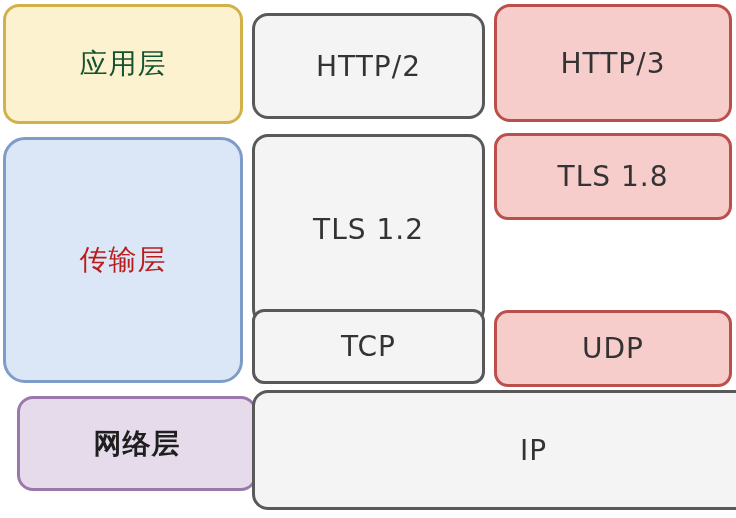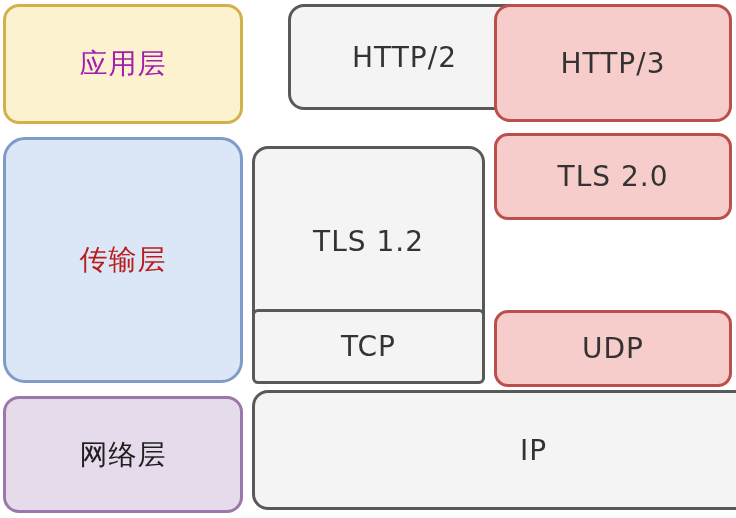--- a/index.html
+++ b/index.html
@@ -26,21 +26,21 @@
     border-radius: 16px;
     font-size: 28px;
     color: #333333;
     letter-spacing: 1px;
     white-space: nowrap;
   }
   
   .theme-app {
     background: var(--layer_application_bg, #fdf2d0);
     border-color: var(--layer_application_border, #d2b14a);
-    color: #a21caf;
+    color: #14532d;
   }
   .theme-transport {
     background: var(--layer_transport_bg, #dbe7f7);
     border-color: var(--layer_transport_border, #7f9bc8);
     color: #b91c1c;
   }
   .theme-network {
     background: var(--layer_network_bg, #e5dbeb);
     border-color: var(--layer_network_border, #9a78ac);
     color: #1f1f1f;
@@ -48,47 +48,47 @@
   .theme-gray {
     background: var(--http2_bg, #f4f4f4);
     border-color: var(--http2_border, #595959);
   }
   .theme-red {
     background: var(--http3_bg, #f6cdcb);
     border-color: var(--http3_border, #bb4f4b);
   }
   
   .pos-app-label       { left: 3px;   top: 4px;   width: 240px; height: 120px; }
-  .pos-http2           { left: 252px; top: 4px;   width: 233px; height: 106px; margin-left: 36px; }
+  .pos-http2           { left: 252px; top: 13px;   width: 233px; height: 106px; }
   .pos-http3           { left: 494px; top: 4px;   width: 238px; height: 118px; }
   .pos-transport-label { left: 3px;   top: 137px; width: 240px; height: 246px; border-radius: 22px; }
-  .pos-tls12           { left: 252px; top: 146px; width: 233px; height: 191px; }
+  .pos-tls12           { left: 252px; top: 134px; width: 233px; height: 191px; }
   .pos-tls13           { left: 494px; top: 133px; width: 238px; height: 87px;  border-radius: 14px; }
   .pos-quic            { left: 494px; top: 228px; width: 238px; height: 74px;  border-radius: 14px; }
-  .pos-tcp             { left: 252px; top: 309px; width: 233px; height: 75px;  border-radius: 6px; }
+  .pos-tcp             { left: 252px; top: 309px; width: 233px; height: 75px;  border-radius: 12px; }
   .pos-udp             { left: 494px; top: 310px; width: 238px; height: 77px;  border-radius: 14px; }
-  .pos-network-label   { left: 3px;   top: 396px; width: 240px; height: 117px; }
+  .pos-network-label   { left: 17px;   top: 396px; width: 240px; height: 95px; font-weight: bold; }
   .pos-ip              { left: 252px; top: 390px; width: 563px; height: 120px; }
 </style>
 </head>
 <body>
 
 <div class="canvas">
 
   <div class="box theme-app pos-app-label">应用层</div>
 
   <div class="box theme-gray pos-http2">HTTP/2</div>
 
   <div class="box theme-red pos-http3">HTTP/3</div>
 
   <div class="box theme-transport pos-transport-label">传输层</div>
 
   <div class="box theme-gray pos-tls12">TLS 1.2</div>
 
-  <div class="box theme-red pos-tls13">TLS 2.0</div>
+  <div class="box theme-red pos-tls13">TLS 1.8</div>
 
 
   <div class="box theme-gray pos-tcp">TCP</div>
 
   <div class="box theme-red pos-udp">UDP</div>
 
   <div class="box theme-network pos-network-label">网络层</div>
 
   <div class="box theme-gray pos-ip">IP</div>
 

